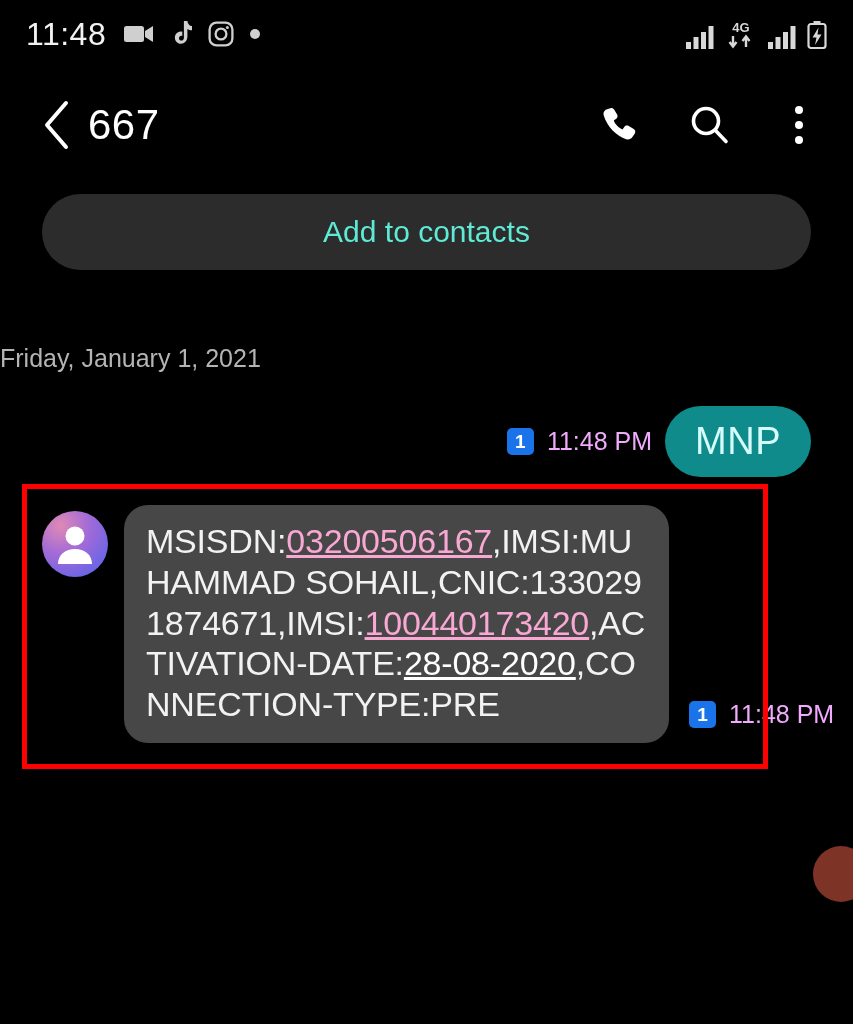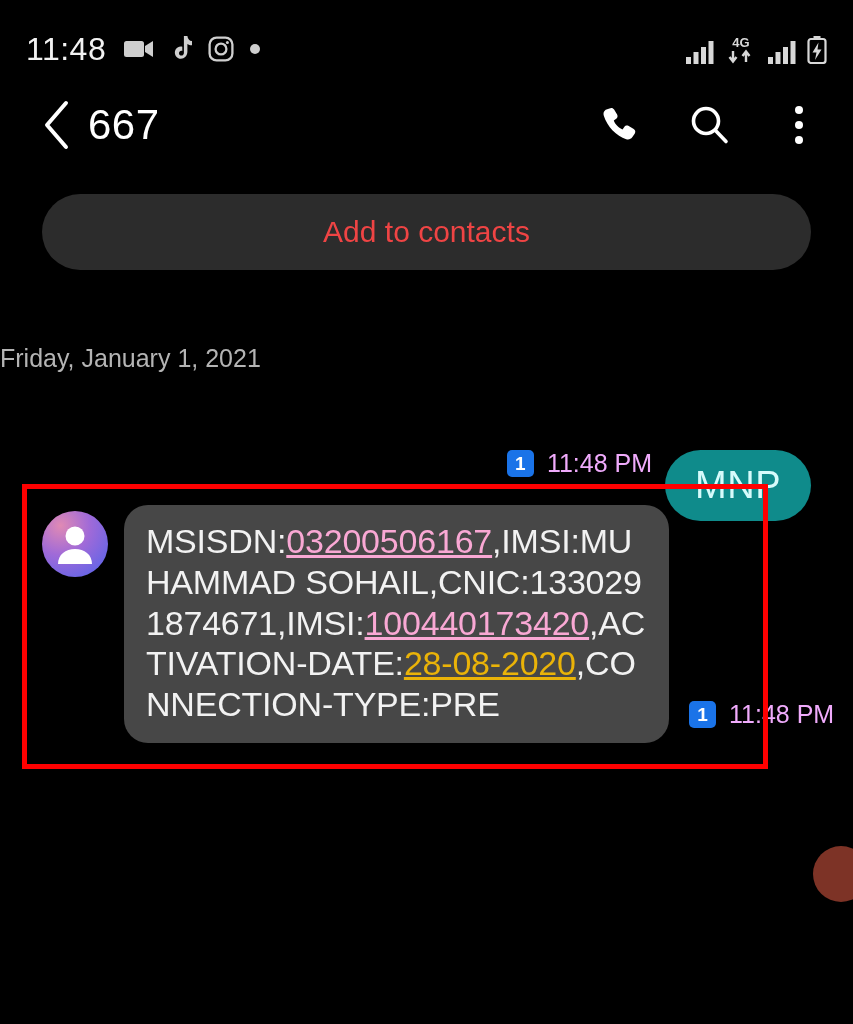--- a/index.html
+++ b/index.html
@@ -6,21 +6,21 @@
   html, body {
     width: 853px; height: 1024px;
     background: #000;
     font-family: "Liberation Sans", sans-serif;
     overflow: hidden;
   }
   .screen { position: relative; width: 853px; height: 1024px; background: #000; }
 
   
   .statusbar {
-    position: absolute; top: 16px; left: 0; width: 853px; height: 66px;
+    position: absolute; top: 1px; left: 0; width: 853px; height: 66px;
     display: flex; align-items: center; padding: 0 26px;
   }
   .sb-time { color: #f2f2f2; font-size: 32px; letter-spacing: .5px; }
   .sb-left-icons { display: flex; align-items: center; gap: 16px; margin-left: 18px; }
   .sb-right { margin-left: auto; display: flex; align-items: flex-end; gap: 11px; }
   .icon-sq { display: block; }
   .dot-icon { width: 10px; height: 10px; border-radius: 50%; background: #cfcfcf; }
 
   
   .appbar {
@@ -37,21 +37,21 @@
   .kebab i { width: 8px; height: 8px; border-radius: 50%; background: #fff; display: block; }
 
   
   .pills {
     position: absolute; top: 194px; left: 0; width: 853px;
     display: flex; gap: 18px; padding: 0 42px;
   }
   .pill {
     flex: 1; height: 76px; border-radius: 38px; background: #2c2c2c;
     display: flex; align-items: center; justify-content: center;
-    color: #ef4444; font-size: 30px; border: none;
+    color: #5eead4; font-size: 30px; border: none;
     font-family: "Liberation Sans", sans-serif;
   }
 
   
   .date-divider {
     position: absolute; top: 344px; left: 0; width: 853px; text-align: left;
     color: #b4b4b4; font-size: 25px;
   }
 
   
@@ -61,41 +61,41 @@
   }
   .sim-badge {
     width: 27px; height: 27px; border-radius: 5px; background: #1a73e8;
     color: #fff; font-size: 19px; font-weight: bold;
     display: flex; align-items: center; justify-content: center; line-height: 1;
     flex: 0 0 auto;
   }
   .stamp { color: #f0abfc; font-size: 25px; white-space: nowrap; }
   .bubble-out {
     background: #0f8b8b; border-radius: 38px; padding: 14px 30px;
-    color: #d6fbfb; font-size: 38px; letter-spacing: .5px; margin-top: 44px;
+    color: #d6fbfb; font-size: 38px; letter-spacing: .5px;
   }
 
   
   .row-in {
     position: absolute; top: 505px; left: 42px;
     display: flex; align-items: flex-start; gap: 16px;
   }
   .avatar {
     width: 66px; height: 66px; border-radius: 50%; margin-top: 6px; flex: 0 0 auto;
     background: radial-gradient(circle at 28% 22%, #e08ab4 0%, #a06ad8 42%, #4f63ec 100%);
     display: flex; align-items: flex-end; justify-content: center; overflow: hidden;
   }
   .bubble-in {
     background: #474747; border-radius: 24px; padding: 16px 22px 18px 22px;
     width: 545px;
     color: #f2f2f2; font-size: 34px; line-height: 1.20; letter-spacing: -.2px;
     word-break: break-all;
   }
   .lnk { color: #f9a8d4; text-decoration: underline; }
-  .uline { color: #eab308; text-decoration: underline; }
+  .uline { color: #ffffff; text-decoration: underline; }
   .in-meta {
     display: flex; align-items: center; gap: 13px; align-self: flex-end;
     margin-bottom: 14px; margin-left: 4px;
   }
 
   
   .annotation {
     position: absolute; left: 22px; top: 484px; width: 746px; height: 285px;
     border: 5px solid #fe0000; pointer-events: none;
   }

